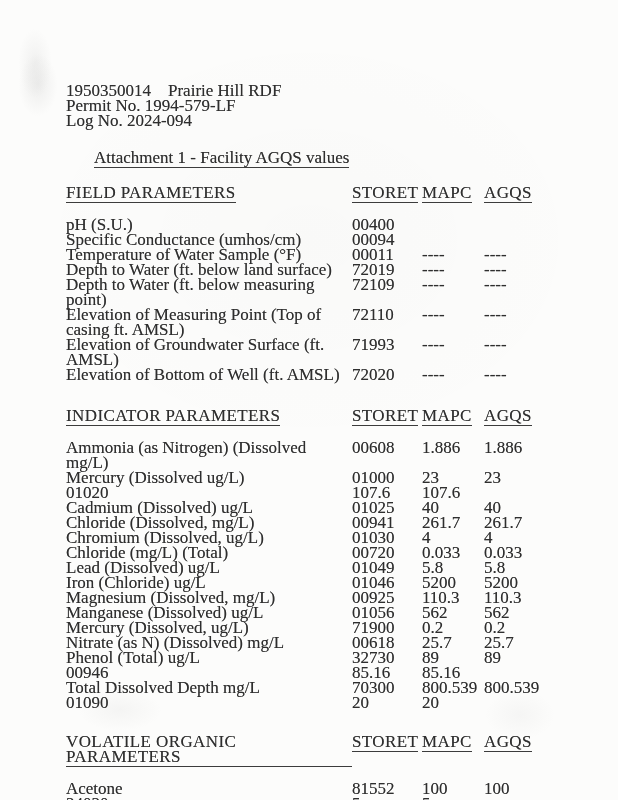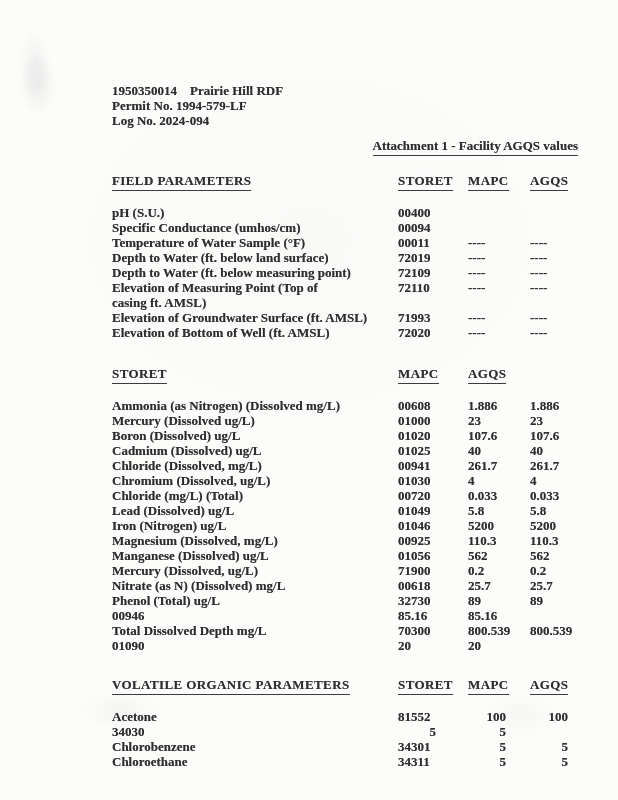--- a/index.html
+++ b/index.html
@@ -16,33 +16,32 @@
     background:
       radial-gradient(ellipse 28px 45px at 38px 85px, rgba(110,110,110,0.10), transparent 70%),
       radial-gradient(ellipse 60px 30px at 120px 710px, rgba(120,120,120,0.06), transparent 70%),
       radial-gradient(ellipse 50px 35px at 520px 715px, rgba(120,120,120,0.05), transparent 70%),
       radial-gradient(ellipse 400px 300px at 50% 30%, rgba(0,0,0,0.012), transparent 75%),
       #fcfcfb;
   }
   .doc {
     position: absolute;
     top: 0; left: 0; right: 0; bottom: 0;
-    padding: 83px 40px 0 112px;
+    padding: 83px 40px 0 66px;
     box-sizing: border-box;
-    font-size: 13px;
+    font-size: 17px;
     line-height: 15px;
     text-shadow: 0 0 0.6px rgba(55,55,55,0.55);
-    font-weight: bold;
   }
   .doc-header div {
     white-space: pre;
   }
   .title-wrap {
-    margin-top: 10px;
-    text-align: right;
+    margin-top: 22px;
+    text-align: left;
     padding-left: 28px;
   }
   .title {
     display: inline-block;
     border-bottom: 1.2px solid #3c3c3c;
     padding-bottom: 2px;
   }
   .section.field { margin-top: 17px; }
   .section.indicator { margin-top: 26px; }
   .section.volatile { margin-top: 24px; }
@@ -55,21 +54,21 @@
     display: inline-block;
     border-bottom: 1.2px solid #3c3c3c;
     padding-bottom: 2px;
     letter-spacing: 0.4px;
     justify-self: start;
   }
   .cell { white-space: pre-line; }
   .volatile .row .mapc,
   .volatile .row .agqs {
     width: 38px;
-    text-align: right;
+    text-align: left;
   }
   .smudge {
     position: absolute;
     top: 28px; left: 18px;
     width: 34px; height: 70px;
     background: radial-gradient(ellipse at 50% 50%, rgba(130,130,130,0.09), transparent 70%);
     border-radius: 50%;
   }
 </style>
 </head>
@@ -144,39 +143,39 @@
           <div class="cell param">Elevation of Bottom of Well (ft. AMSL)</div>
           <div class="cell storet">72020</div>
           <div class="cell mapc">----</div>
           <div class="cell agqs">----</div>
         </div>
       </div>
   </div>
 
   <div class="section indicator">
     <div class="thead">
+      <span class="cell"><span class="hd">INDICATOR PARAMETERS</span></span>
       <span class="cell"><span class="hd">STORET</span></span>
       <span class="cell"><span class="hd">MAPC</span></span>
       <span class="cell"><span class="hd">AGQS</span></span>
     </div>
     <div class="tbody">
         <div class="row">
           <div class="cell param">Ammonia (as Nitrogen) (Dissolved mg/L)</div>
           <div class="cell storet">00608</div>
           <div class="cell mapc">1.886</div>
           <div class="cell agqs">1.886</div>
         </div>
         <div class="row">
           <div class="cell param">Mercury (Dissolved ug/L)</div>
           <div class="cell storet">01000</div>
           <div class="cell mapc">23</div>
           <div class="cell agqs">23</div>
         </div>
         <div class="row">
-          <div class="cell param">Boron (Dissolved) ug/L</div>
           <div class="cell storet">01020</div>
           <div class="cell mapc">107.6</div>
           <div class="cell agqs">107.6</div>
         </div>
         <div class="row">
           <div class="cell param">Cadmium (Dissolved) ug/L</div>
           <div class="cell storet">01025</div>
           <div class="cell mapc">40</div>
           <div class="cell agqs">40</div>
         </div>
@@ -198,21 +197,21 @@
           <div class="cell mapc">0.033</div>
           <div class="cell agqs">0.033</div>
         </div>
         <div class="row">
           <div class="cell param">Lead (Dissolved) ug/L</div>
           <div class="cell storet">01049</div>
           <div class="cell mapc">5.8</div>
           <div class="cell agqs">5.8</div>
         </div>
         <div class="row">
-          <div class="cell param">Iron (Nitrogen) ug/L</div>
+          <div class="cell param">Iron (Chloride) ug/L</div>
           <div class="cell storet">01046</div>
           <div class="cell mapc">5200</div>
           <div class="cell agqs">5200</div>
         </div>
         <div class="row">
           <div class="cell param">Magnesium (Dissolved, mg/L)</div>
           <div class="cell storet">00925</div>
           <div class="cell mapc">110.3</div>
           <div class="cell agqs">110.3</div>
         </div>

